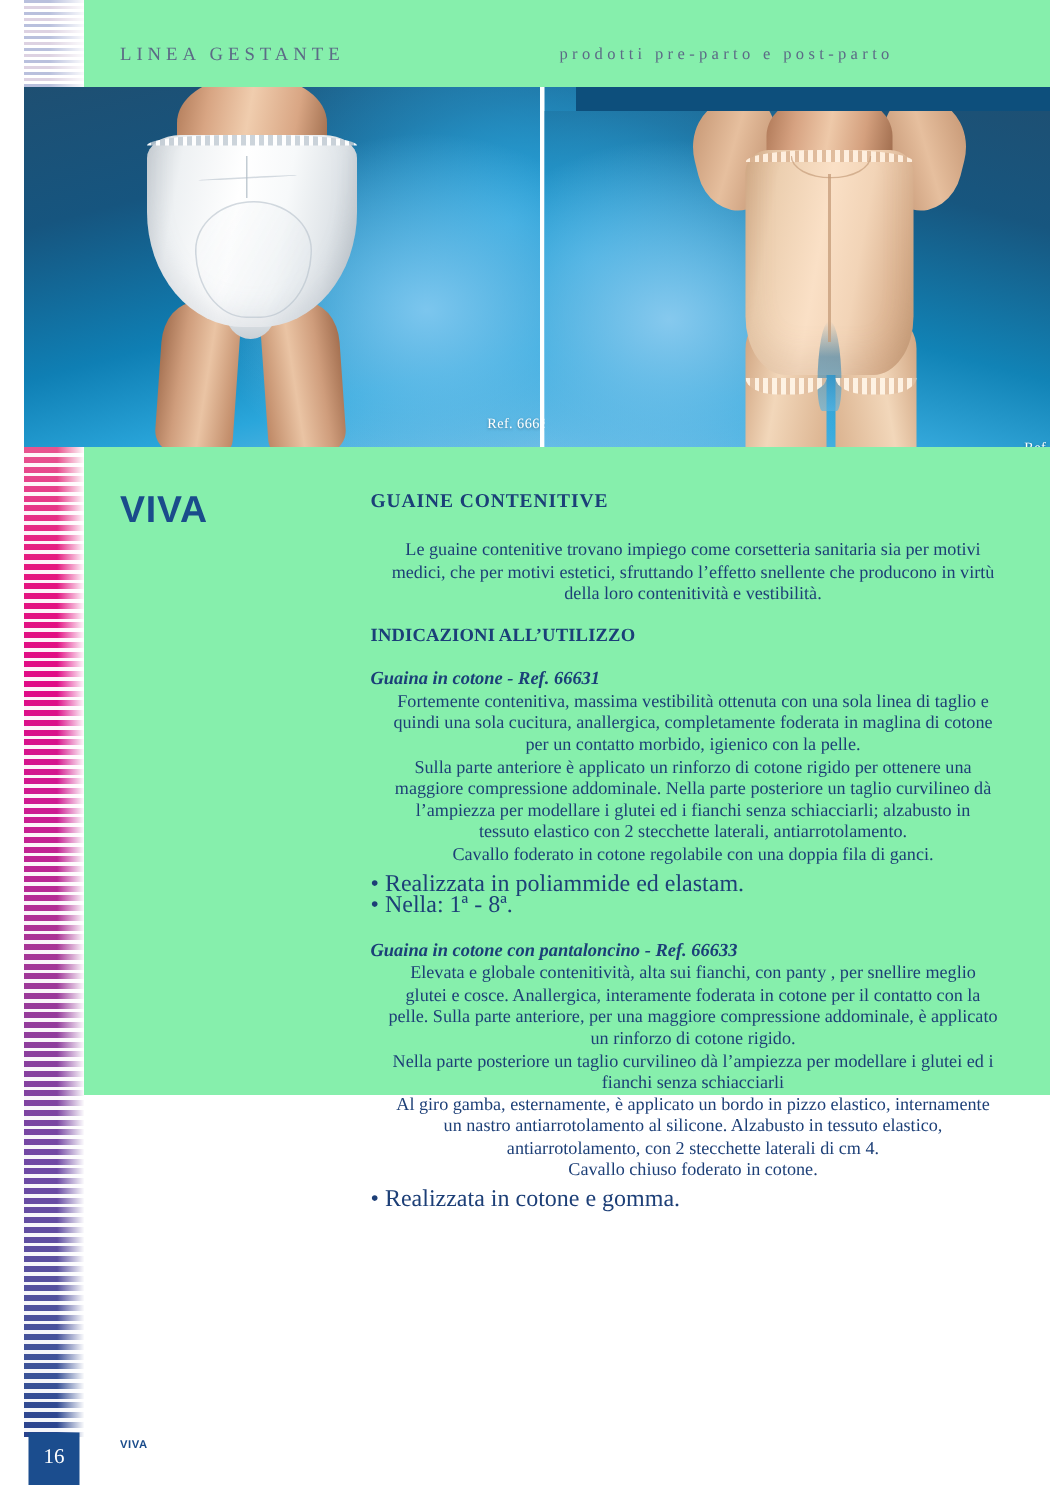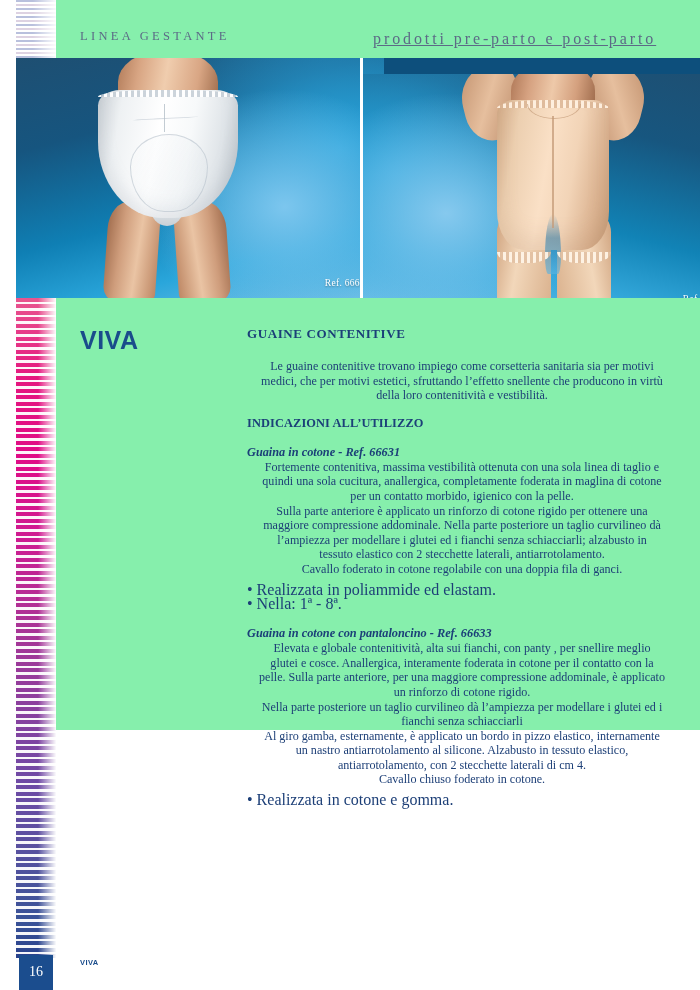--- a/index.html
+++ b/index.html
@@ -92,24 +92,23 @@
     left: 64px; top: 29px;
     font-family: "Liberation Serif", serif;
     font-size: 12.5px;
     letter-spacing: 3.3px;
     color: #5c6a86;
   }
   .header-right {
     position: absolute;
     left: 357px; top: 30px;
     font-family: "Liberation Serif", serif;
-    font-size: 16px;
+    font-size: 11px;
     letter-spacing: 2.9px;
     color: #5c6a86;
-    text-decoration: underline;
   }
 
   
   .photo-band {
     position: absolute;
     left: 0; top: 58px;
     width: 700px; height: 240px;
     overflow: hidden;
     background: #0d4f7c;
   }

